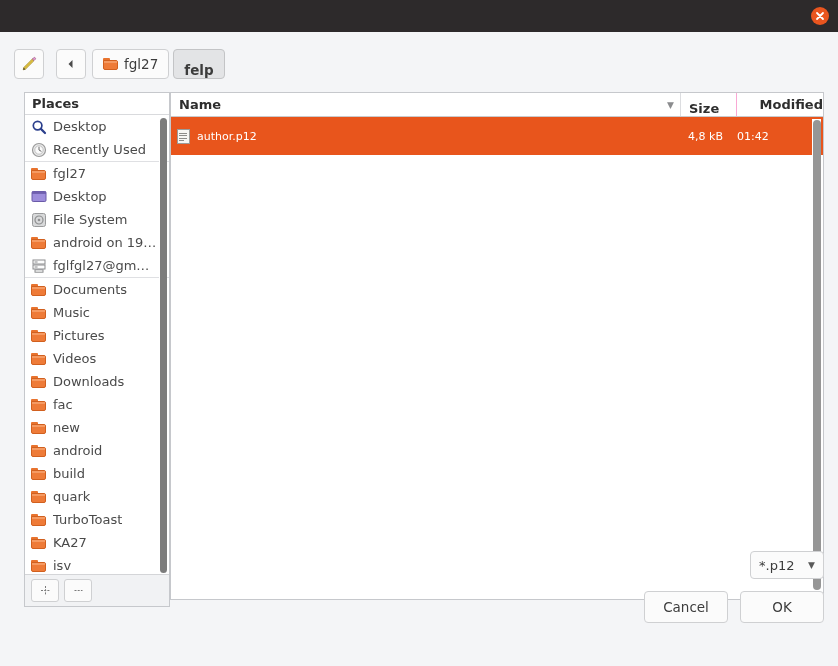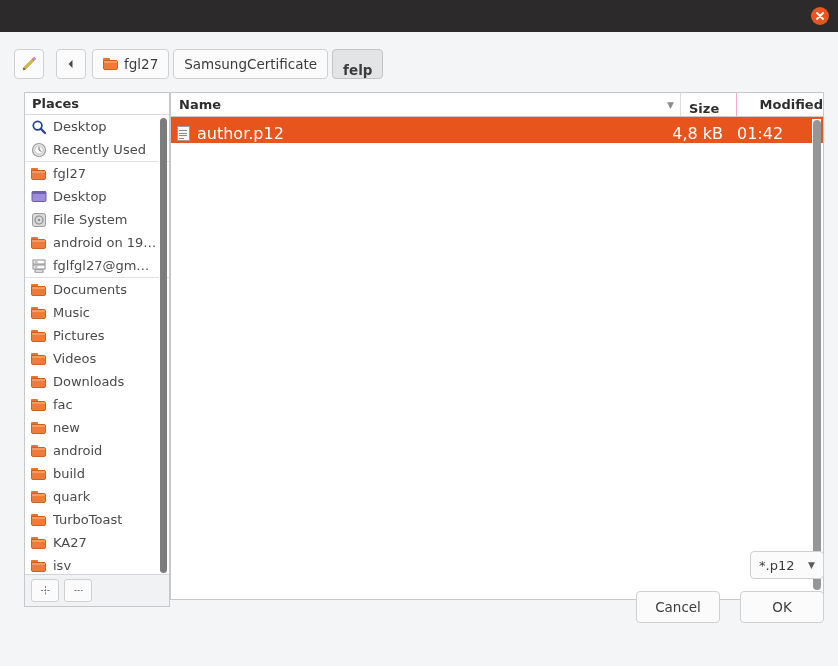--- a/index.html
+++ b/index.html
@@ -162,22 +162,22 @@
     box-sizing: border-box;
     cursor: pointer;
   }
   #col-name { flex: 1; padding-left: 8px; justify-content: space-between; padding-right: 6px; border-right: 1px solid #dcdde0; }
   #col-size { width: 56px; padding-left: 8px; border-right: 1px solid #f9a8d4; align-items: flex-end; }
   #col-mod  { width: 86px; padding-left: 8px; justify-content: flex-end; }
   .sort-arrow { color: #8b8c8e; font-size: 9px; }
 
   #fl-rows { position: relative; }
   .fl-row {
-    display: flex; height: 26px; align-items: flex-end;
-    font-size: 16px; cursor: pointer; box-sizing: border-box;
+    display: flex; height: 38px; align-items: center;
+    font-size: 11px; cursor: pointer; box-sizing: border-box;
   }
   .fl-row.selected { background: #e8551c; color: #ffffff; }
   .fr-name { flex: 1; display: flex; align-items: center; padding-left: 6px; gap: 6px; overflow: hidden; white-space: nowrap; }
   .fr-size { width: 56px; text-align: right; padding-right: 6px; }
   .fr-mod  { width: 86px; padding-left: 8px; }
 
   
   .ico-doc { width: 14px; height: 15px; flex: 0 0 14px; position: relative; }
   .ico-doc .page {
     position: absolute; left: 0; top: 0; width: 13px; height: 15px;
@@ -207,21 +207,21 @@
     display: flex; align-items: center; justify-content: space-between;
     padding: 0 8px; gap: 10px;
     cursor: pointer; font-size: 13px; color: #3c3c3c;
     box-sizing: border-box;
   }
   #filter-combo .caret { color: #5a5a5a; font-size: 9px; }
 
   
   #actions {
     position: absolute; right: 14px; top: 559px;
-    display: flex; gap: 20px; border-radius: 16px;
+    display: flex; gap: 12px; border-radius: 16px;
   }
   .act-btn {
     width: 82px; height: 30px;
     background: #fbfbfb; border: 1px solid #cfd0d2; border-radius: 4px;
     display: flex; align-items: center; justify-content: center;
     cursor: pointer; font-size: 13.5px; color: #3c3c3c;
   }
 </style>
 </head>
 <body>
@@ -255,23 +255,20 @@
 
     <div class="tb-btn" id="btn-crumb-1">
       <span class="pico ico-folder">
         <span class="tab"></span>
           <span class="body"></span>
           <span class="lip"></span>
       </span>
       <span>fgl27</span>
     </div>
 
-    <div class="tb-btn" id="btn-crumb-2">
-      <span>SamsungCertificate</span>
-    </div>
 
     <div class="tb-btn pressed" id="btn-crumb-3">
       <span>felp</span>
     </div>
   </div>
 
   <div id="places">
     <div id="places-header">Places</div>
     <div id="places-list">
         <div class="place">

